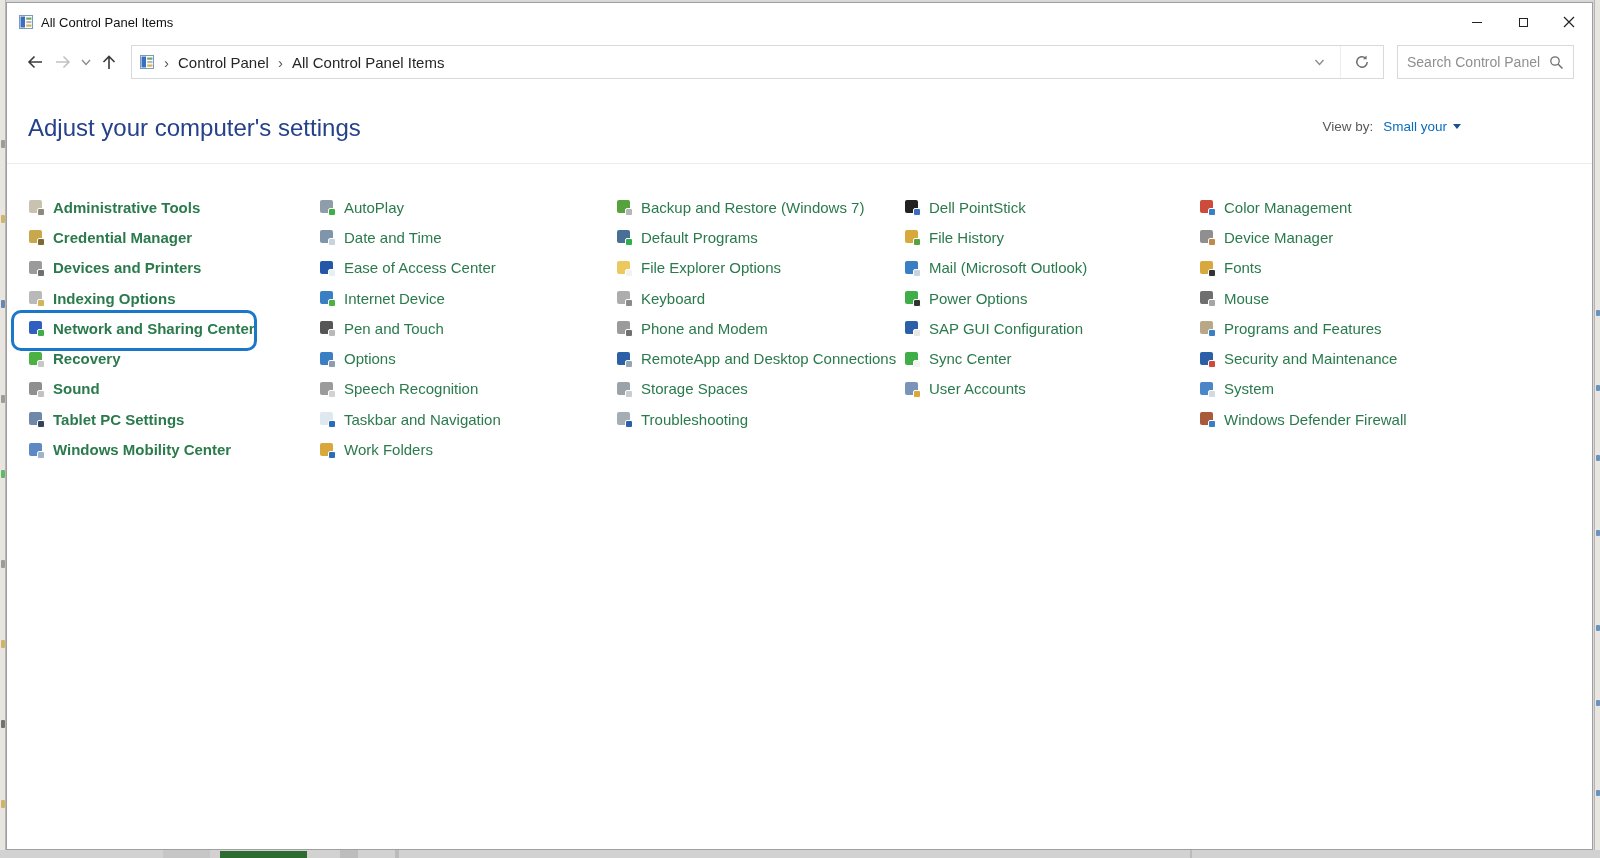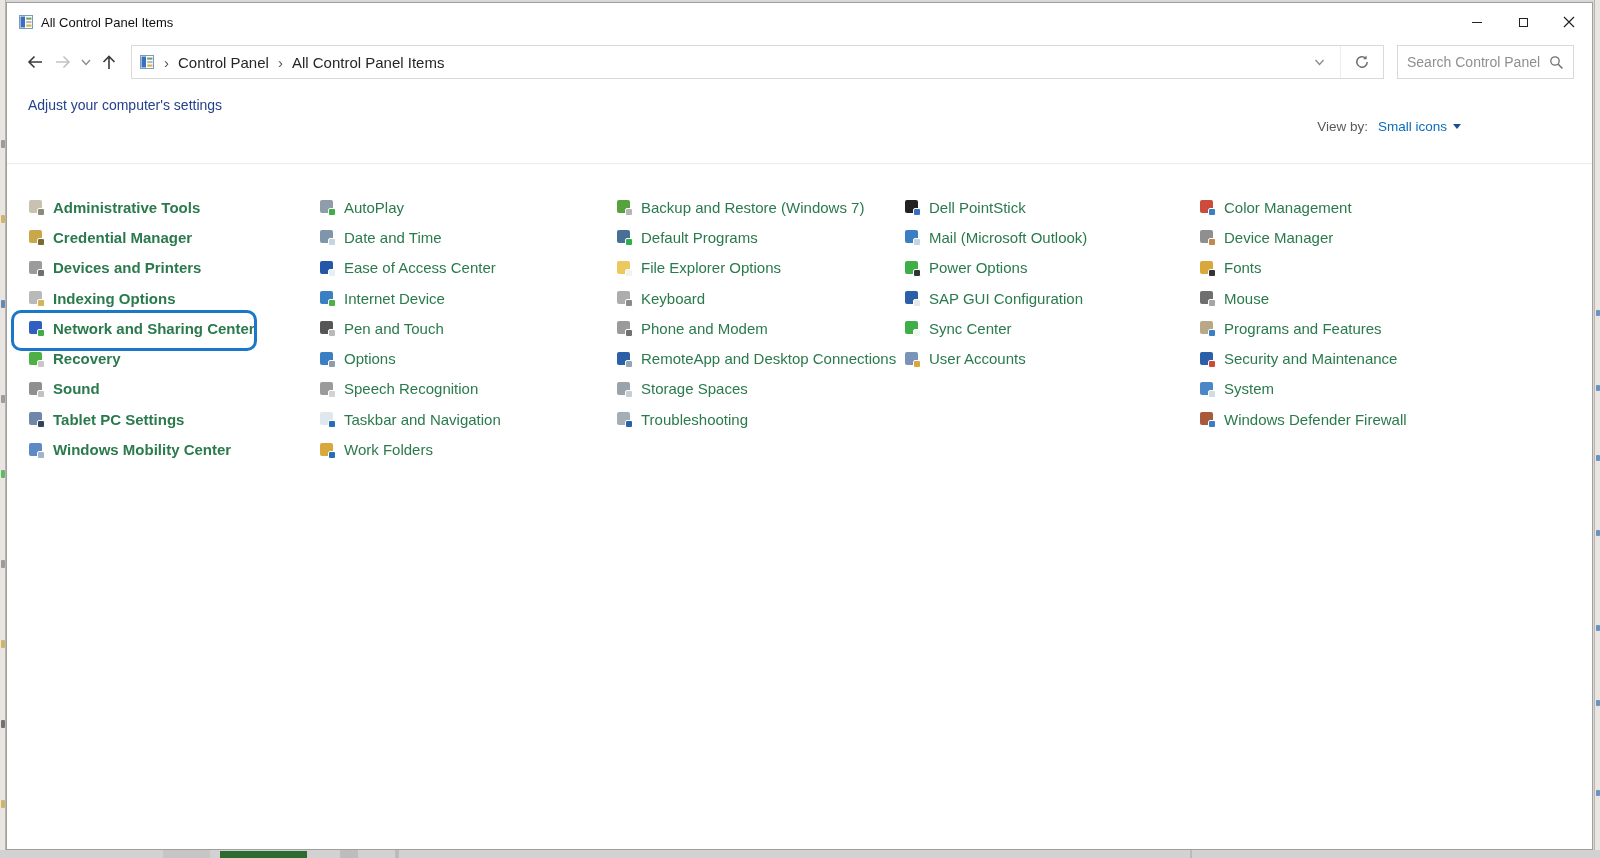--- a/index.html
+++ b/index.html
@@ -38,21 +38,21 @@
   .ab-divider { width:1px; height:32px; background:#ededed; }
   .ab-btn { width:42px; height:32px; border:none; background:transparent; display:flex; align-items:center; justify-content:center; }
   .searchbox { margin-left:13px; width:177px; height:34px; border:1px solid #d9d9d9;
     display:flex; align-items:center; padding:11px 9px; }
   .searchbox input { flex:1; border:none; outline:none; font-size:14px; color:#444;
     font-family:"Liberation Sans","DejaVu Sans",sans-serif; min-width:0; background:transparent; }
   .searchbox input::placeholder { color:#8f8f8f; opacity:1; }
 
   
   .header { position:relative; height:81px; border-bottom:1px solid #ececec; background:#fff; }
-  .header h1 { position:absolute; left:21px; top:14px; font-size:14px; font-weight:400; color:#24418a; }
+  .header h1 { position:absolute; left:21px; top:31px; font-size:24px; font-weight:400; color:#24418a; }
   .viewby { position:absolute; right:131px; top:36px; font-size:13.5px; display:flex; align-items:center; }
   .viewby .vb-label { color:#595959; margin-right:10px; }
   .viewby .vb-value { color:#0b6cbd; display:flex; align-items:center; border:none; background:transparent; font-size:13.5px; }
   .caret-down { display:inline-block; width:0; height:0; margin-left:6px;
     border-left:4px solid transparent; border-right:4px solid transparent; border-top:5px solid #1c4f92; }
 
   
   .grid { display:flex; padding:28px 0 0 21px; }
   .col0 { width:291px;font-weight:bold; } .col1 { width:297px; } .col2 { width:288px; } .col3 { width:295px; } .col4 { width:380px; }
   .item { height:30.3px; display:flex; align-items:center; position:relative; cursor:pointer; }
@@ -181,21 +181,21 @@
         <path d="M9.2 9.2 L13.5 13.5" stroke="#6f6f6f" stroke-width="1.5"></path>
       </svg>
     </div>
   </div>
 
   <div class="header">
     <h1>Adjust your computer's settings</h1>
     <div class="viewby">
       <span class="vb-label">View by:</span>
       <button class="vb-value">
-        <span>Small icons</span>
+        <span>Small your</span>
         <span class="caret-down"></span>
       </button>
     </div>
   </div>
 
   <div class="grid" id="grid">
       <div class="col col0">
         <div class="item">
           <span class="ci">
             <span class="b1" style="background: rgb(201, 194, 177);"></span>
@@ -386,20 +386,27 @@
       <div class="col col3">
         <div class="item">
           <span class="ci">
             <span class="b1" style="background: rgb(34, 34, 34);"></span>
             <span class="b2" style="background: rgb(58, 111, 192);"></span>
           </span>
           <span class="lbl">Dell PointStick</span>
         </div>
         <div class="item">
           <span class="ci">
+            <span class="b1" style="background: rgb(216, 168, 60);"></span>
+            <span class="b2" style="background: rgb(86, 162, 61);"></span>
+          </span>
+          <span class="lbl">File History</span>
+        </div>
+        <div class="item">
+          <span class="ci">
             <span class="b1" style="background: rgb(58, 126, 196);"></span>
             <span class="b2" style="background: rgb(199, 211, 223);"></span>
           </span>
           <span class="lbl">Mail (Microsoft Outlook)</span>
         </div>
         <div class="item">
           <span class="ci">
             <span class="b1" style="background: rgb(63, 174, 73);"></span>
             <span class="b2" style="background: rgb(51, 51, 51);"></span>
           </span>

